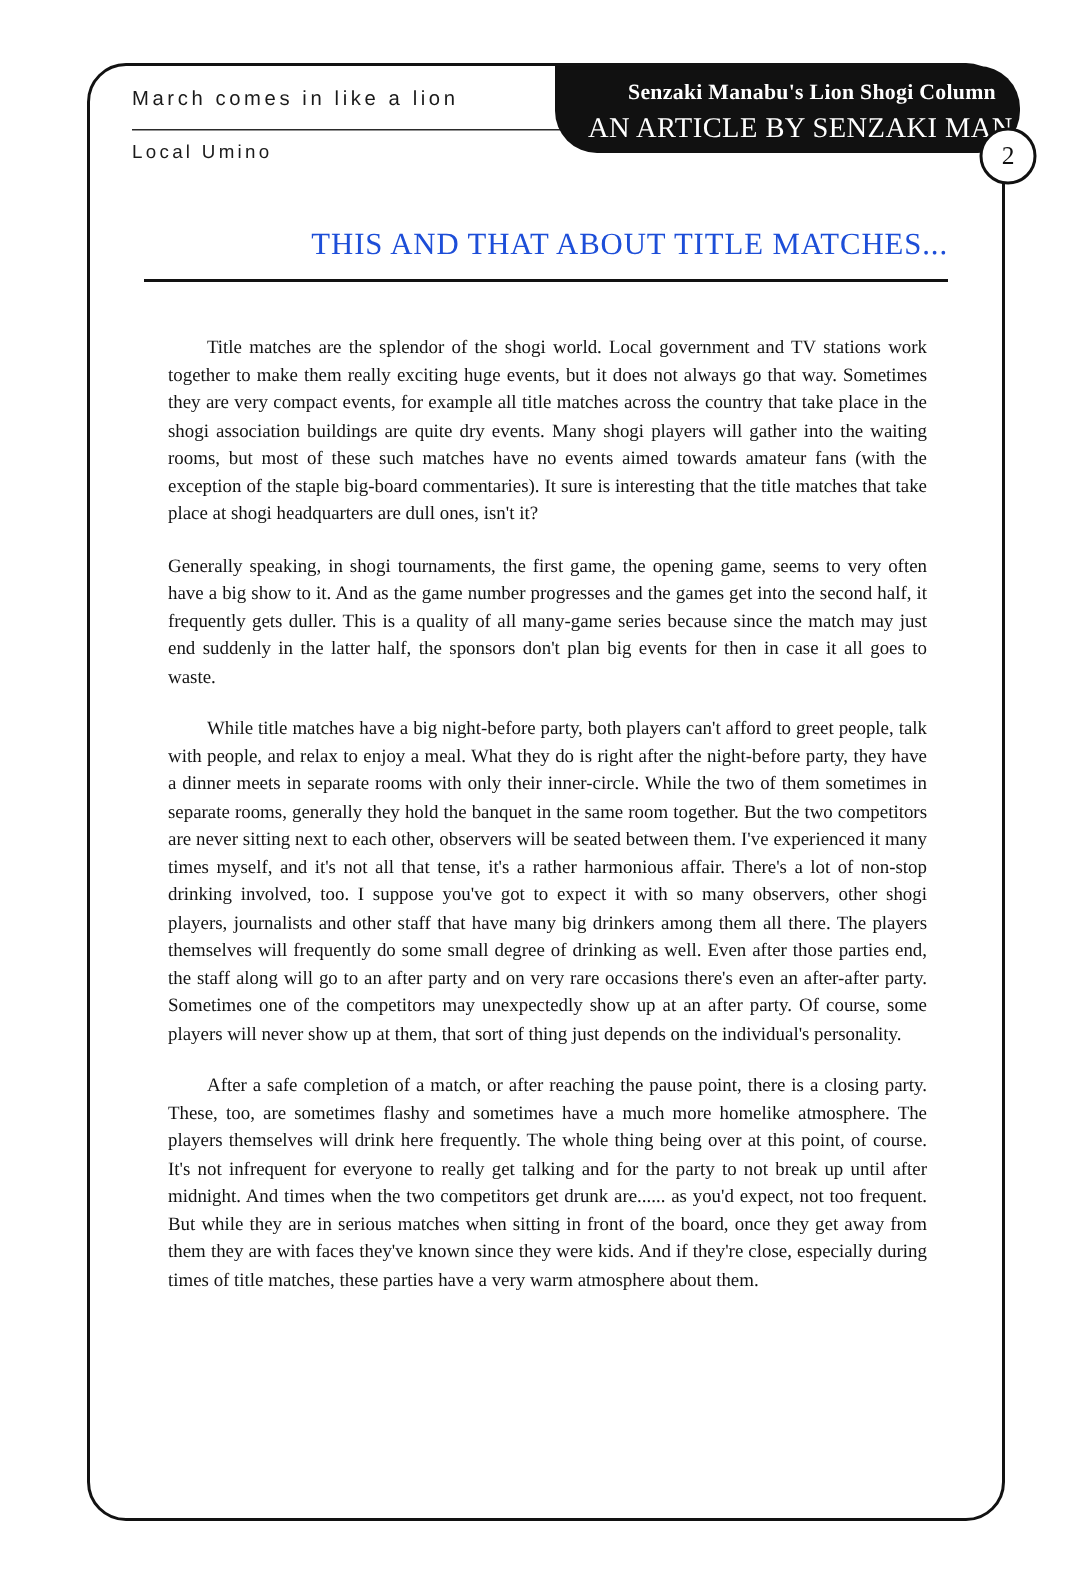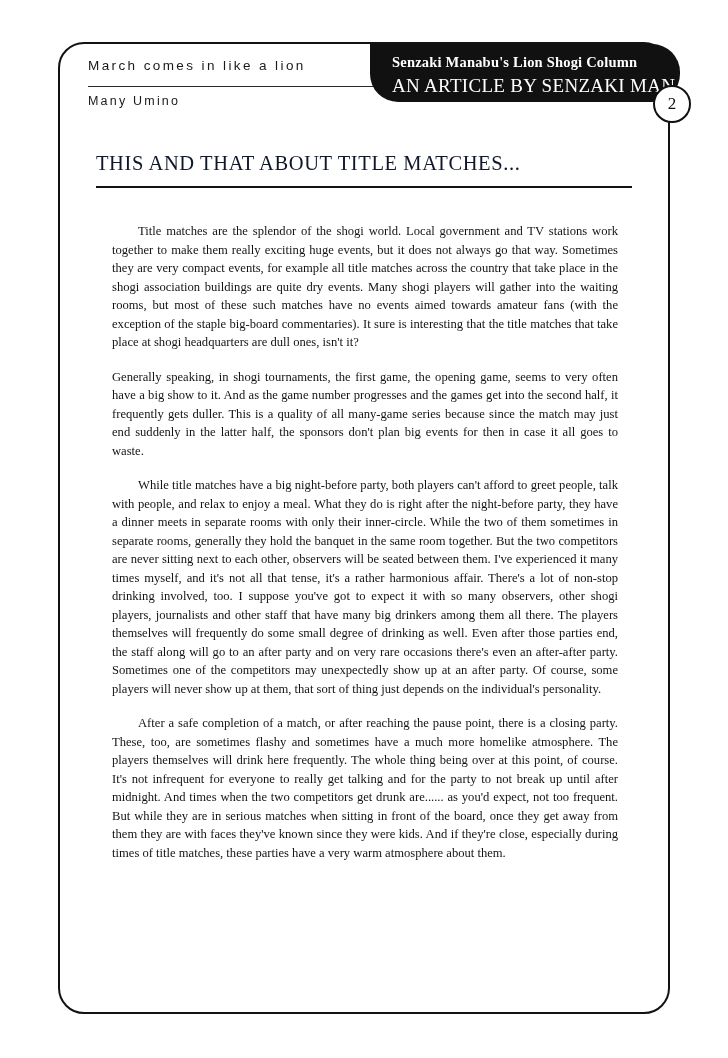--- a/index.html
+++ b/index.html
@@ -74,20 +74,21 @@
     padding: 8px 16px 0 22px;
     box-sizing: border-box;
   }
   .column-banner .line1 {
     font-family: "Liberation Serif", serif;
     font-size: 14.5px;
     font-weight: bold;
     letter-spacing: 0.2px;
     line-height: 1.45;
     white-space: nowrap;
+    text-align: right;
   }
   .column-banner .line2 {
     font-family: "Liberation Serif", serif;
     font-size: 19px;
     letter-spacing: 0.3px;
     line-height: 1.35;
     white-space: nowrap;
   }
 
   
@@ -107,25 +108,25 @@
     font-size: 17px;
     color: #111111;
   }
 
   
   .article-title {
     position: absolute;
     left: 96px;
     top: 152px;
     width: 536px;
-    text-align: left;
+    text-align: right;
     font-family: "Liberation Serif", serif;
     font-size: 20.5px;
     letter-spacing: 0.6px;
-    color: #0f172a;
+    color: #1d4ed8;
   }
   .title-rule {
     position: absolute;
     left: 96px;
     top: 186px;
     width: 536px;
     border-bottom: 2px solid #121212;
   }
 
   
@@ -149,21 +150,21 @@
 </style>
 </head>
 <body>
 
 <div class="page-frame"></div>
 
 <div class="series-block">
   <div class="series-title">March comes in like a lion</div>
 </div>
 <div class="series-rule"></div>
-<div class="series-author">Many Umino</div>
+<div class="series-author">Local Umino</div>
 
 <div class="column-banner">
   <div class="line1">Senzaki Manabu's Lion Shogi Column</div>
   <div class="line2">AN ARTICLE BY SENZAKI MANABU</div>
 </div>
 
 <div class="page-number">2</div>
 
 <div class="article-title">THIS AND THAT ABOUT TITLE MATCHES...</div>
 <div class="title-rule"></div>

